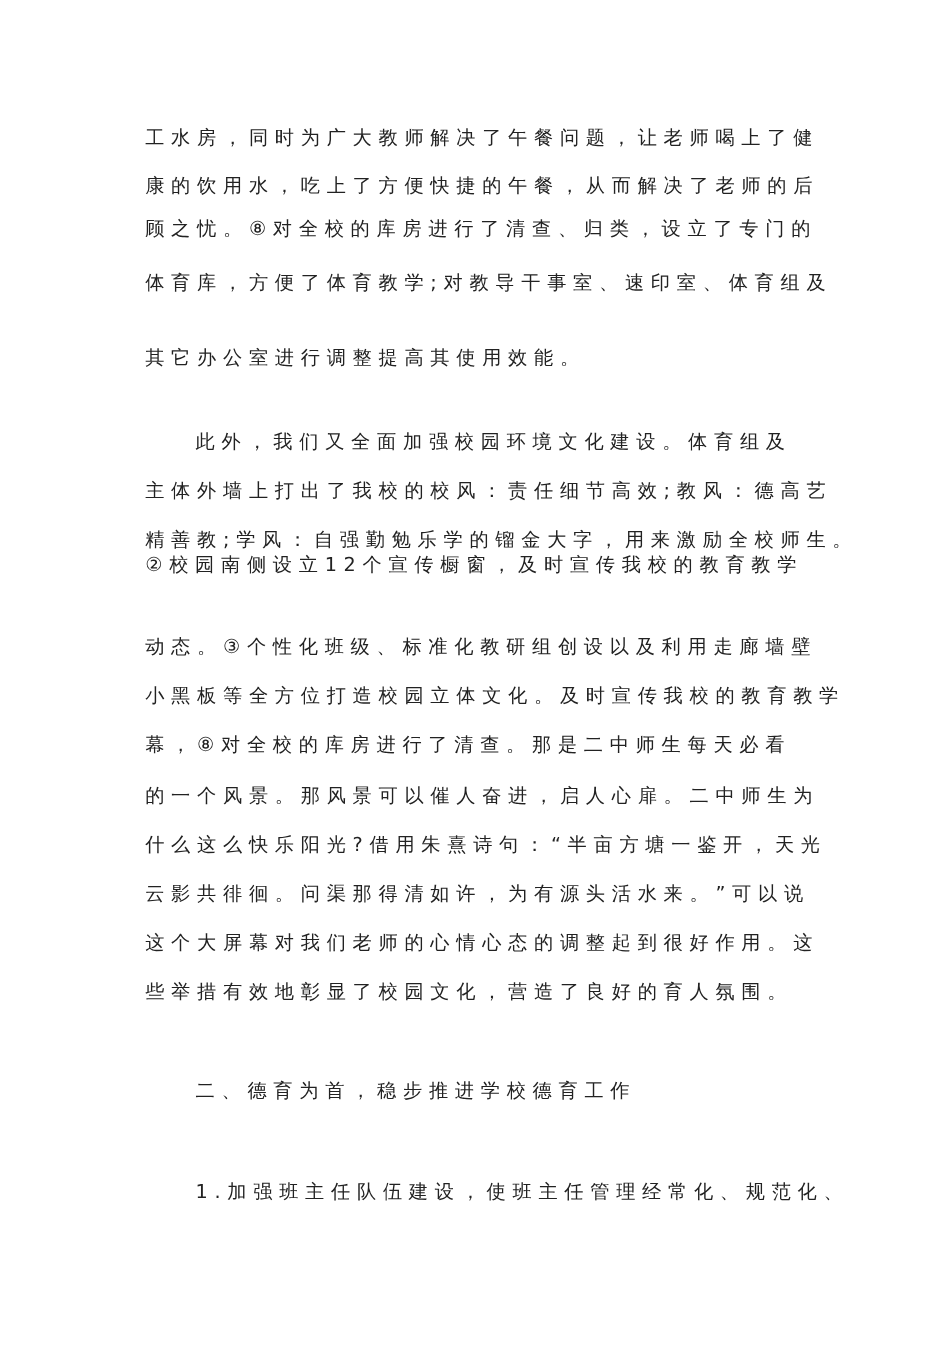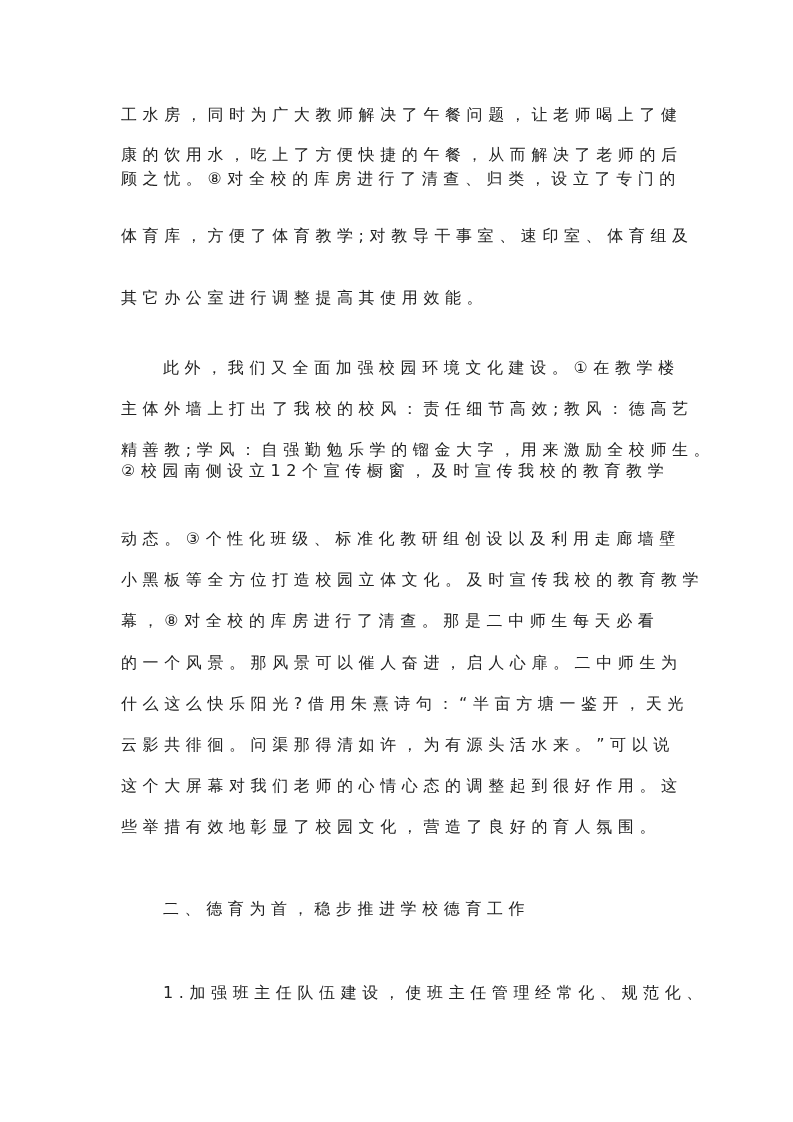--- a/index.html
+++ b/index.html
@@ -35,25 +35,25 @@
     left: 42px;
   }
 </style>
 </head>
 <body>
 
 <div class="page">
 
   <div class="line" style="top:103px">工水房，同时为广大教师解决了午餐问题，让老师喝上了健</div>
   <div class="line" style="top:143px">康的饮用水，吃上了方便快捷的午餐，从而解决了老师的后</div>
-  <div class="line" style="top:167px">顾之忧。⑧对全校的库房进行了清查、归类，设立了专门的</div>
+  <div class="line" style="top:179px">顾之忧。⑧对全校的库房进行了清查、归类，设立了专门的</div>
   <div class="line" style="top:224px">体育库，方便了体育教学;对教导干事室、速印室、体育组及</div>
   <div class="line" style="top:286px">其它办公室进行调整提高其使用效能。</div>
 
-  <div class="line indent" style="top:356px">此外，我们又全面加强校园环境文化建设。①在教学楼</div>
+  <div class="line indent" style="top:356px">此外，我们又全面加强校园环境文化建设。体育组及</div>
   <div class="line" style="top:397px">主体外墙上打出了我校的校风：责任细节高效;教风：德高艺</div>
   <div class="line" style="top:438px">精善教;学风：自强勤勉乐学的镏金大字，用来激励全校师生。</div>
   <div class="line" style="top:459px">②校园南侧设立12个宣传橱窗，及时宣传我校的教育教学</div>
   <div class="line" style="top:527px">动态。③个性化班级、标准化教研组创设以及利用走廊墙壁</div>
   <div class="line" style="top:568px">小黑板等全方位打造校园立体文化。及时宣传我校的教育教学</div>
   <div class="line" style="top:609px">幕，⑧对全校的库房进行了清查。那是二中师生每天必看</div>
   <div class="line" style="top:651px">的一个风景。那风景可以催人奋进，启人心扉。二中师生为</div>
   <div class="line" style="top:692px">什么这么快乐阳光?借用朱熹诗句：“半亩方塘一鉴开，天光</div>
   <div class="line" style="top:733px">云影共徘徊。问渠那得清如许，为有源头活水来。”可以说</div>
   <div class="line" style="top:774px">这个大屏幕对我们老师的心情心态的调整起到很好作用。这</div>

